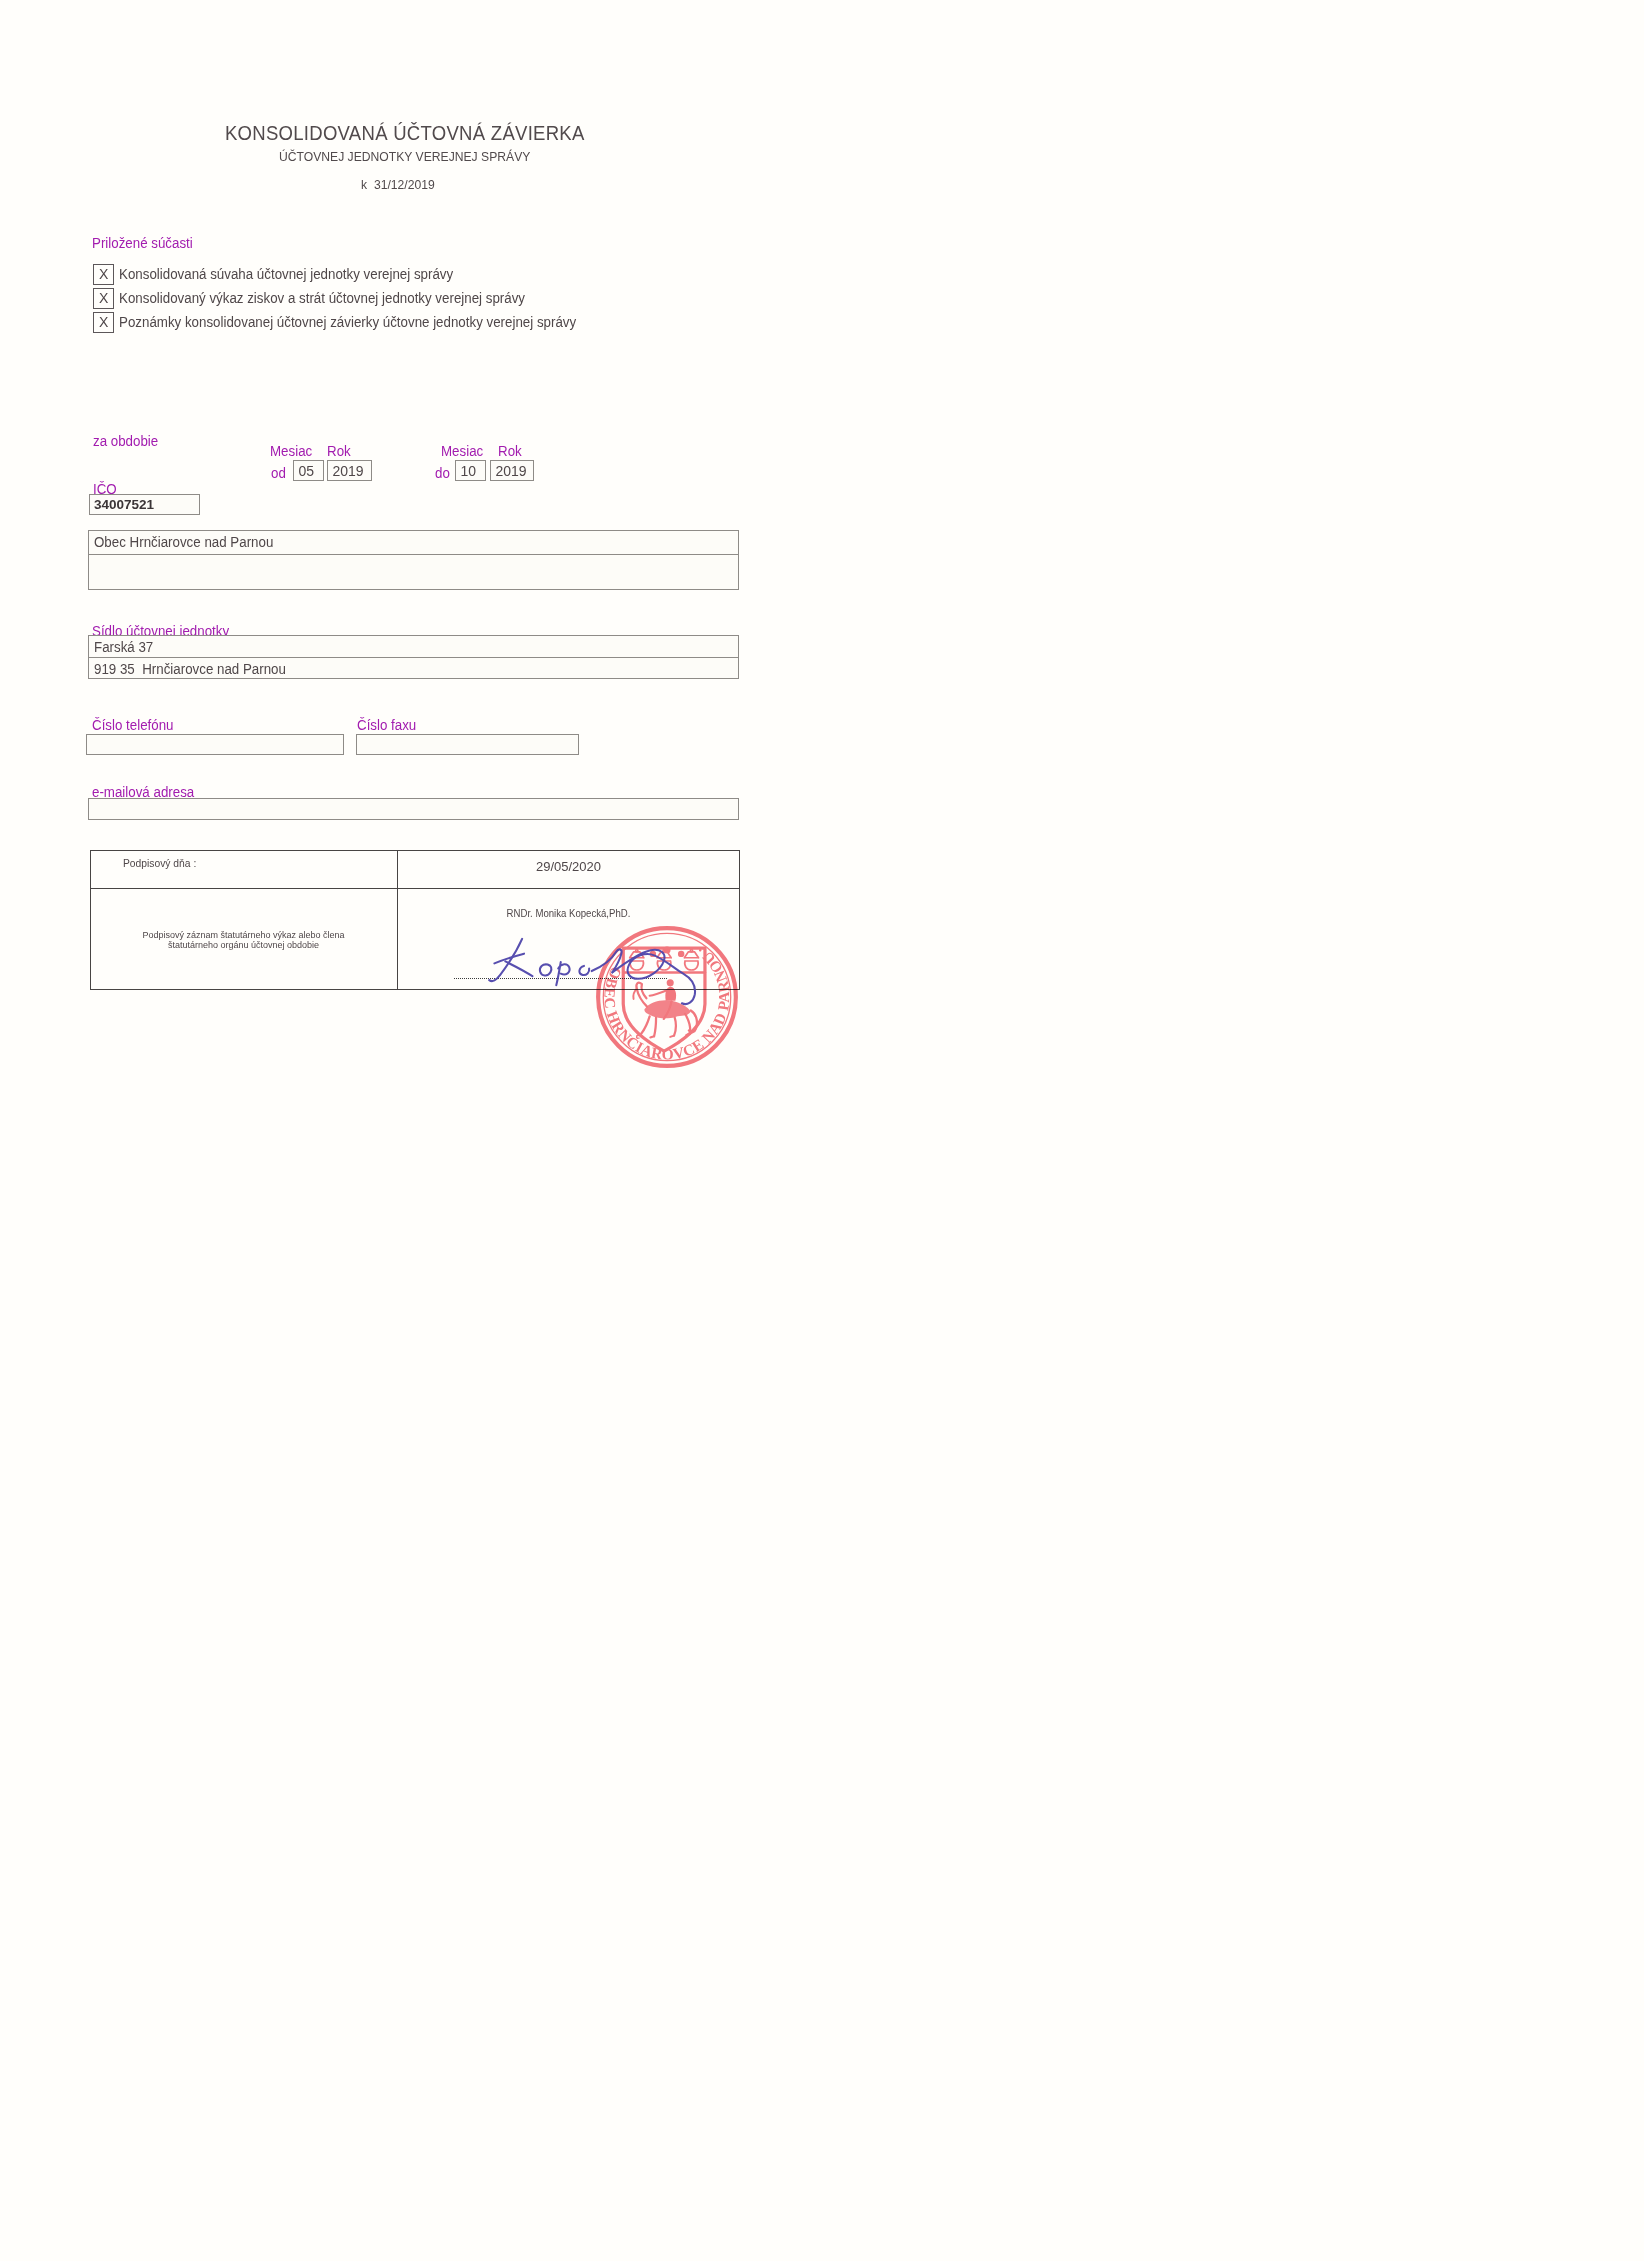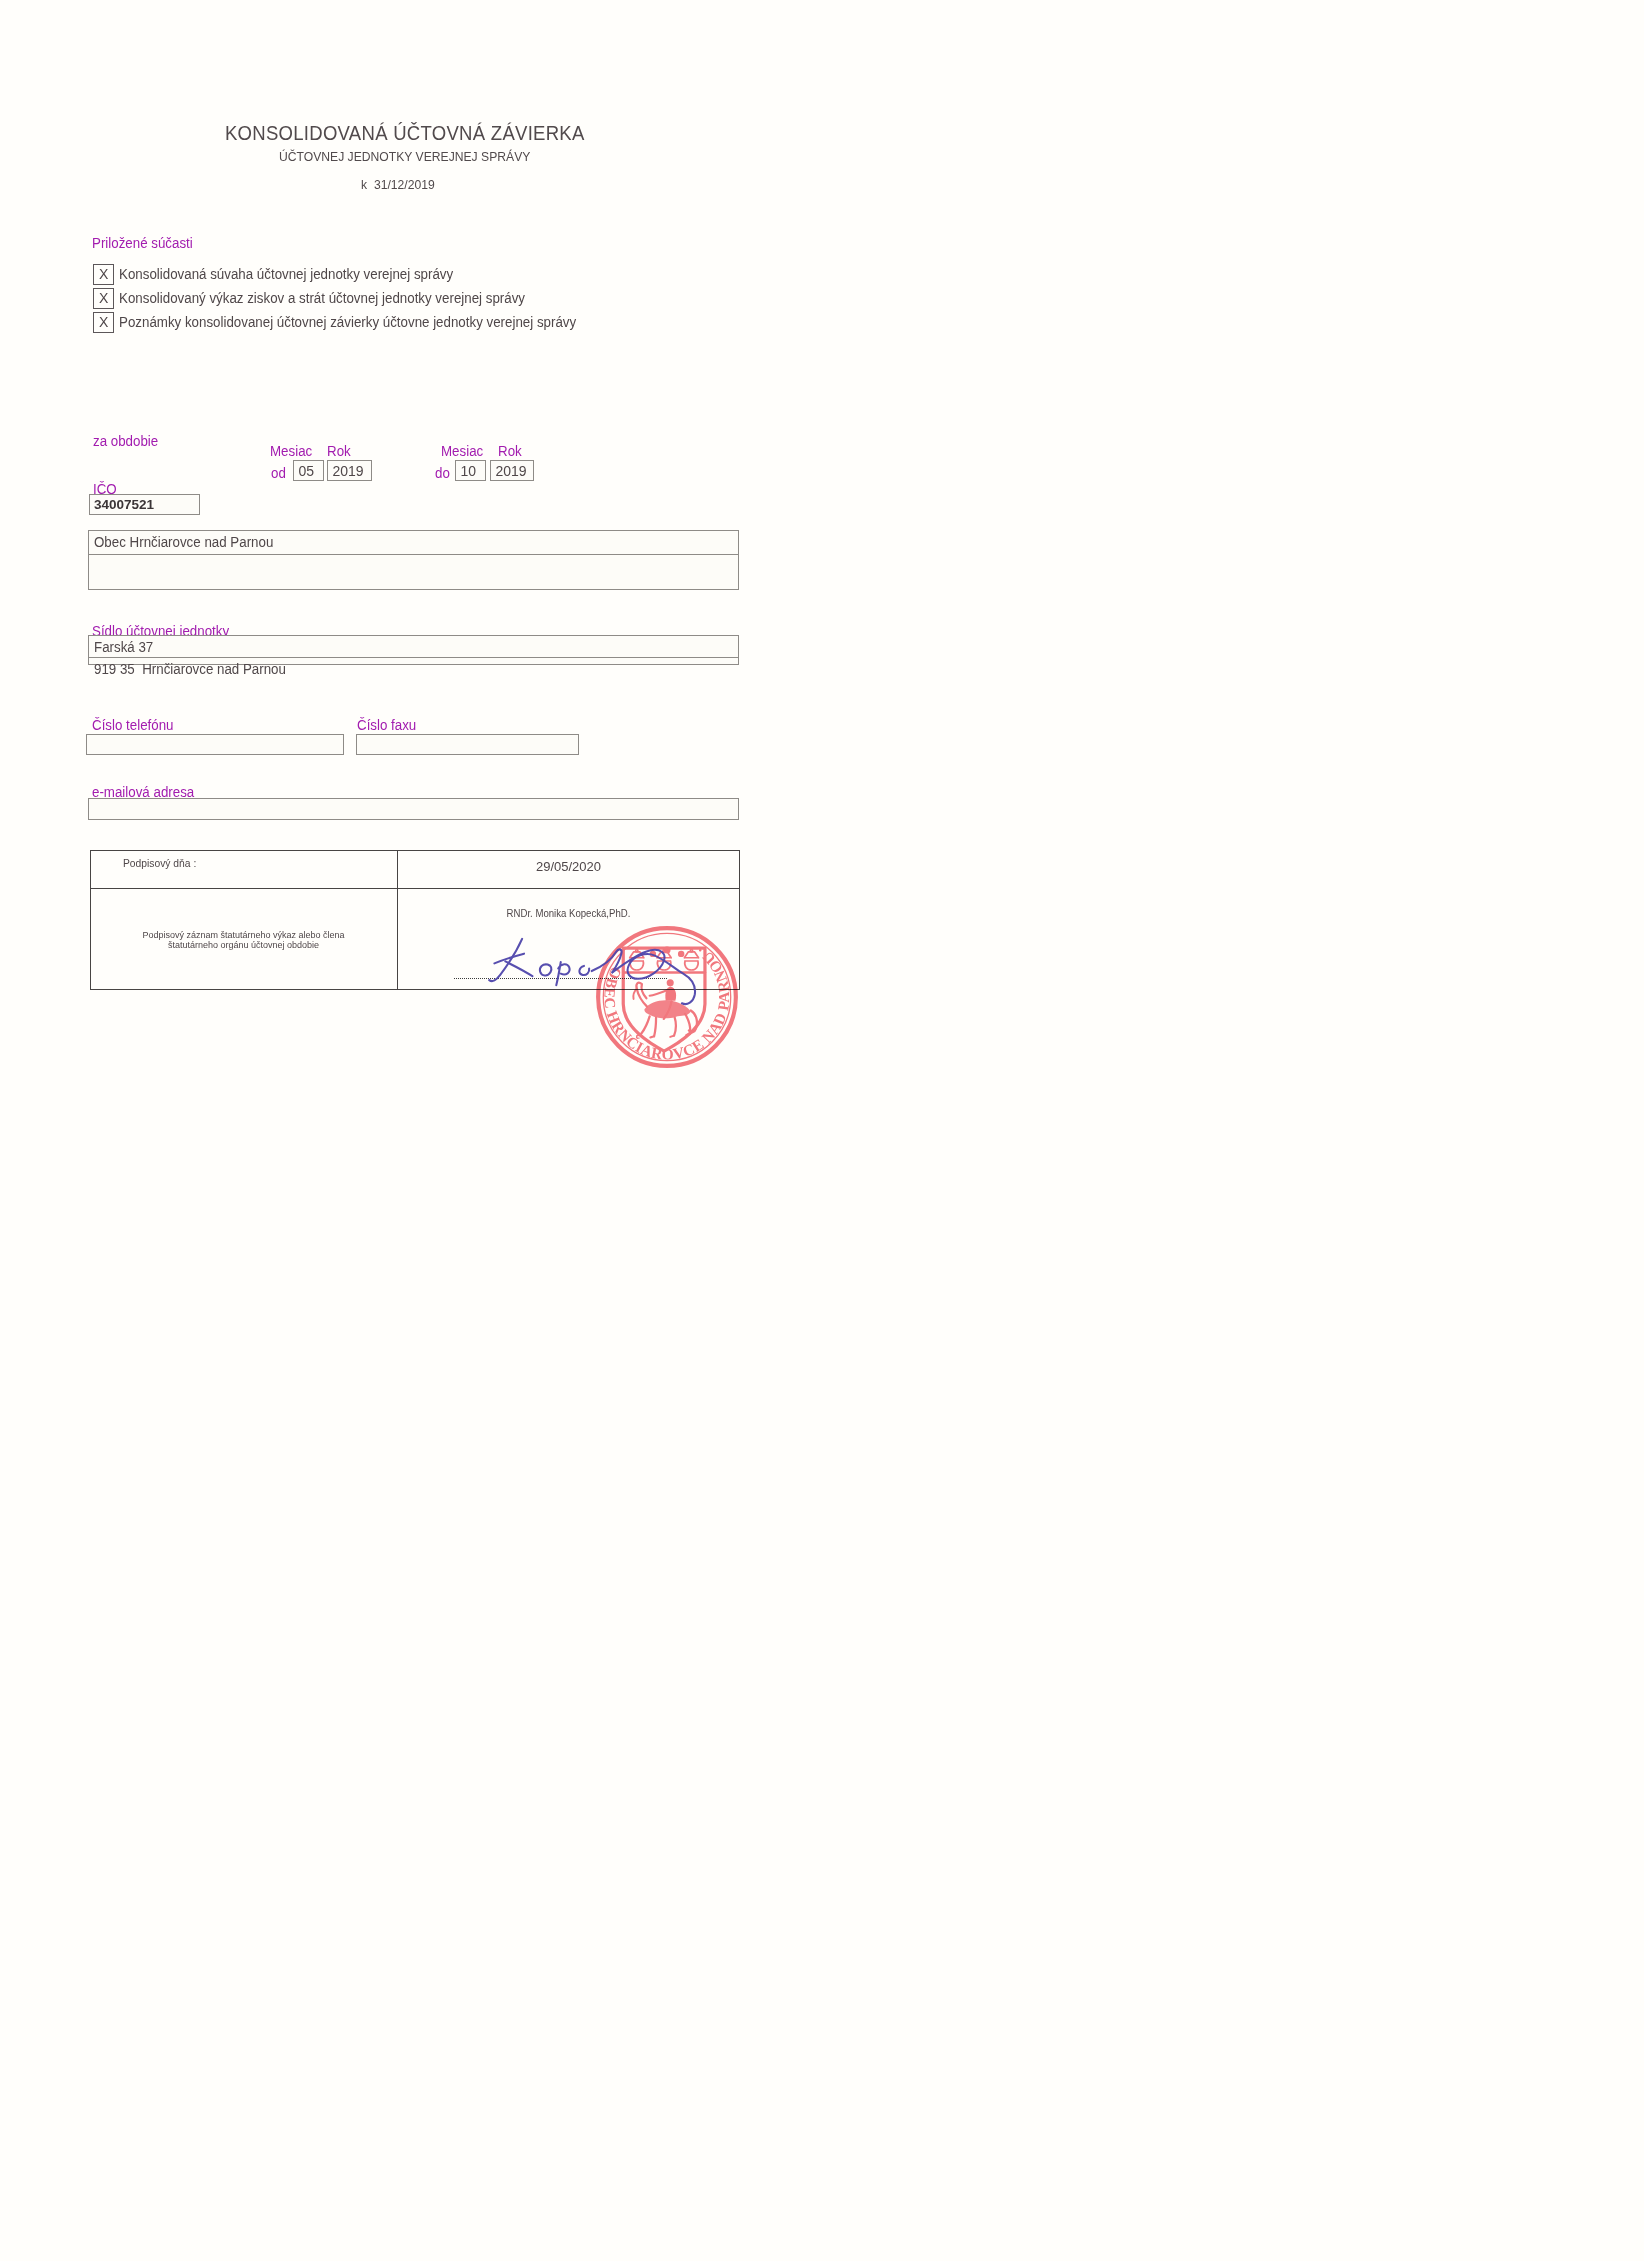--- a/index.html
+++ b/index.html
@@ -82,21 +82,21 @@
     <div class="valbold">34007521</div>
   </div>
 
 <div class="abs lbl" style="left:92px;top:548px;"><span class="cx">Názov účtovnej jednotky</span></div>
 <div class="abs box" style="left:88px;top:530px;width:651px;height:60px;">
   <div class="val" style="height:22.5px;line-height:22.5px;"><span class="cx">Obec Hrnčiarovce nad Parnou</span></div>
   <div class="rowline val" style="height:18.7px;line-height:18.7px;"><span class="cx"></span></div>
 </div>
 
 <div class="abs lbl" style="left:92px;top:622px;"><span class="cx">Sídlo účtovnej jednotky</span></div>
-<div class="abs box" style="left:88px;top:635px;width:651px;height:30px;">
+<div class="abs box" style="left:88px;top:635px;width:651px;height:44px;">
   <div class="val" style="height:21px;line-height:21px;"><span class="cx">Farská 37</span></div>
   <div class="rowline val" style="height:21px;line-height:21px;"><span class="cx">919 35  Hrnčiarovce nad Parnou</span></div>
 </div>
 
 <div class="abs lbl" style="left:92px;top:716px;"><span class="cx">Číslo telefónu</span></div>
 <div class="abs lbl" style="left:357px;top:716px;"><span class="cx">Číslo faxu</span></div>
 <div class="abs box" style="left:86px;top:734px;width:258px;height:21px;">
     <div class="val"></div>
   </div>
 <div class="abs box" style="left:356px;top:734px;width:223px;height:21px;">

